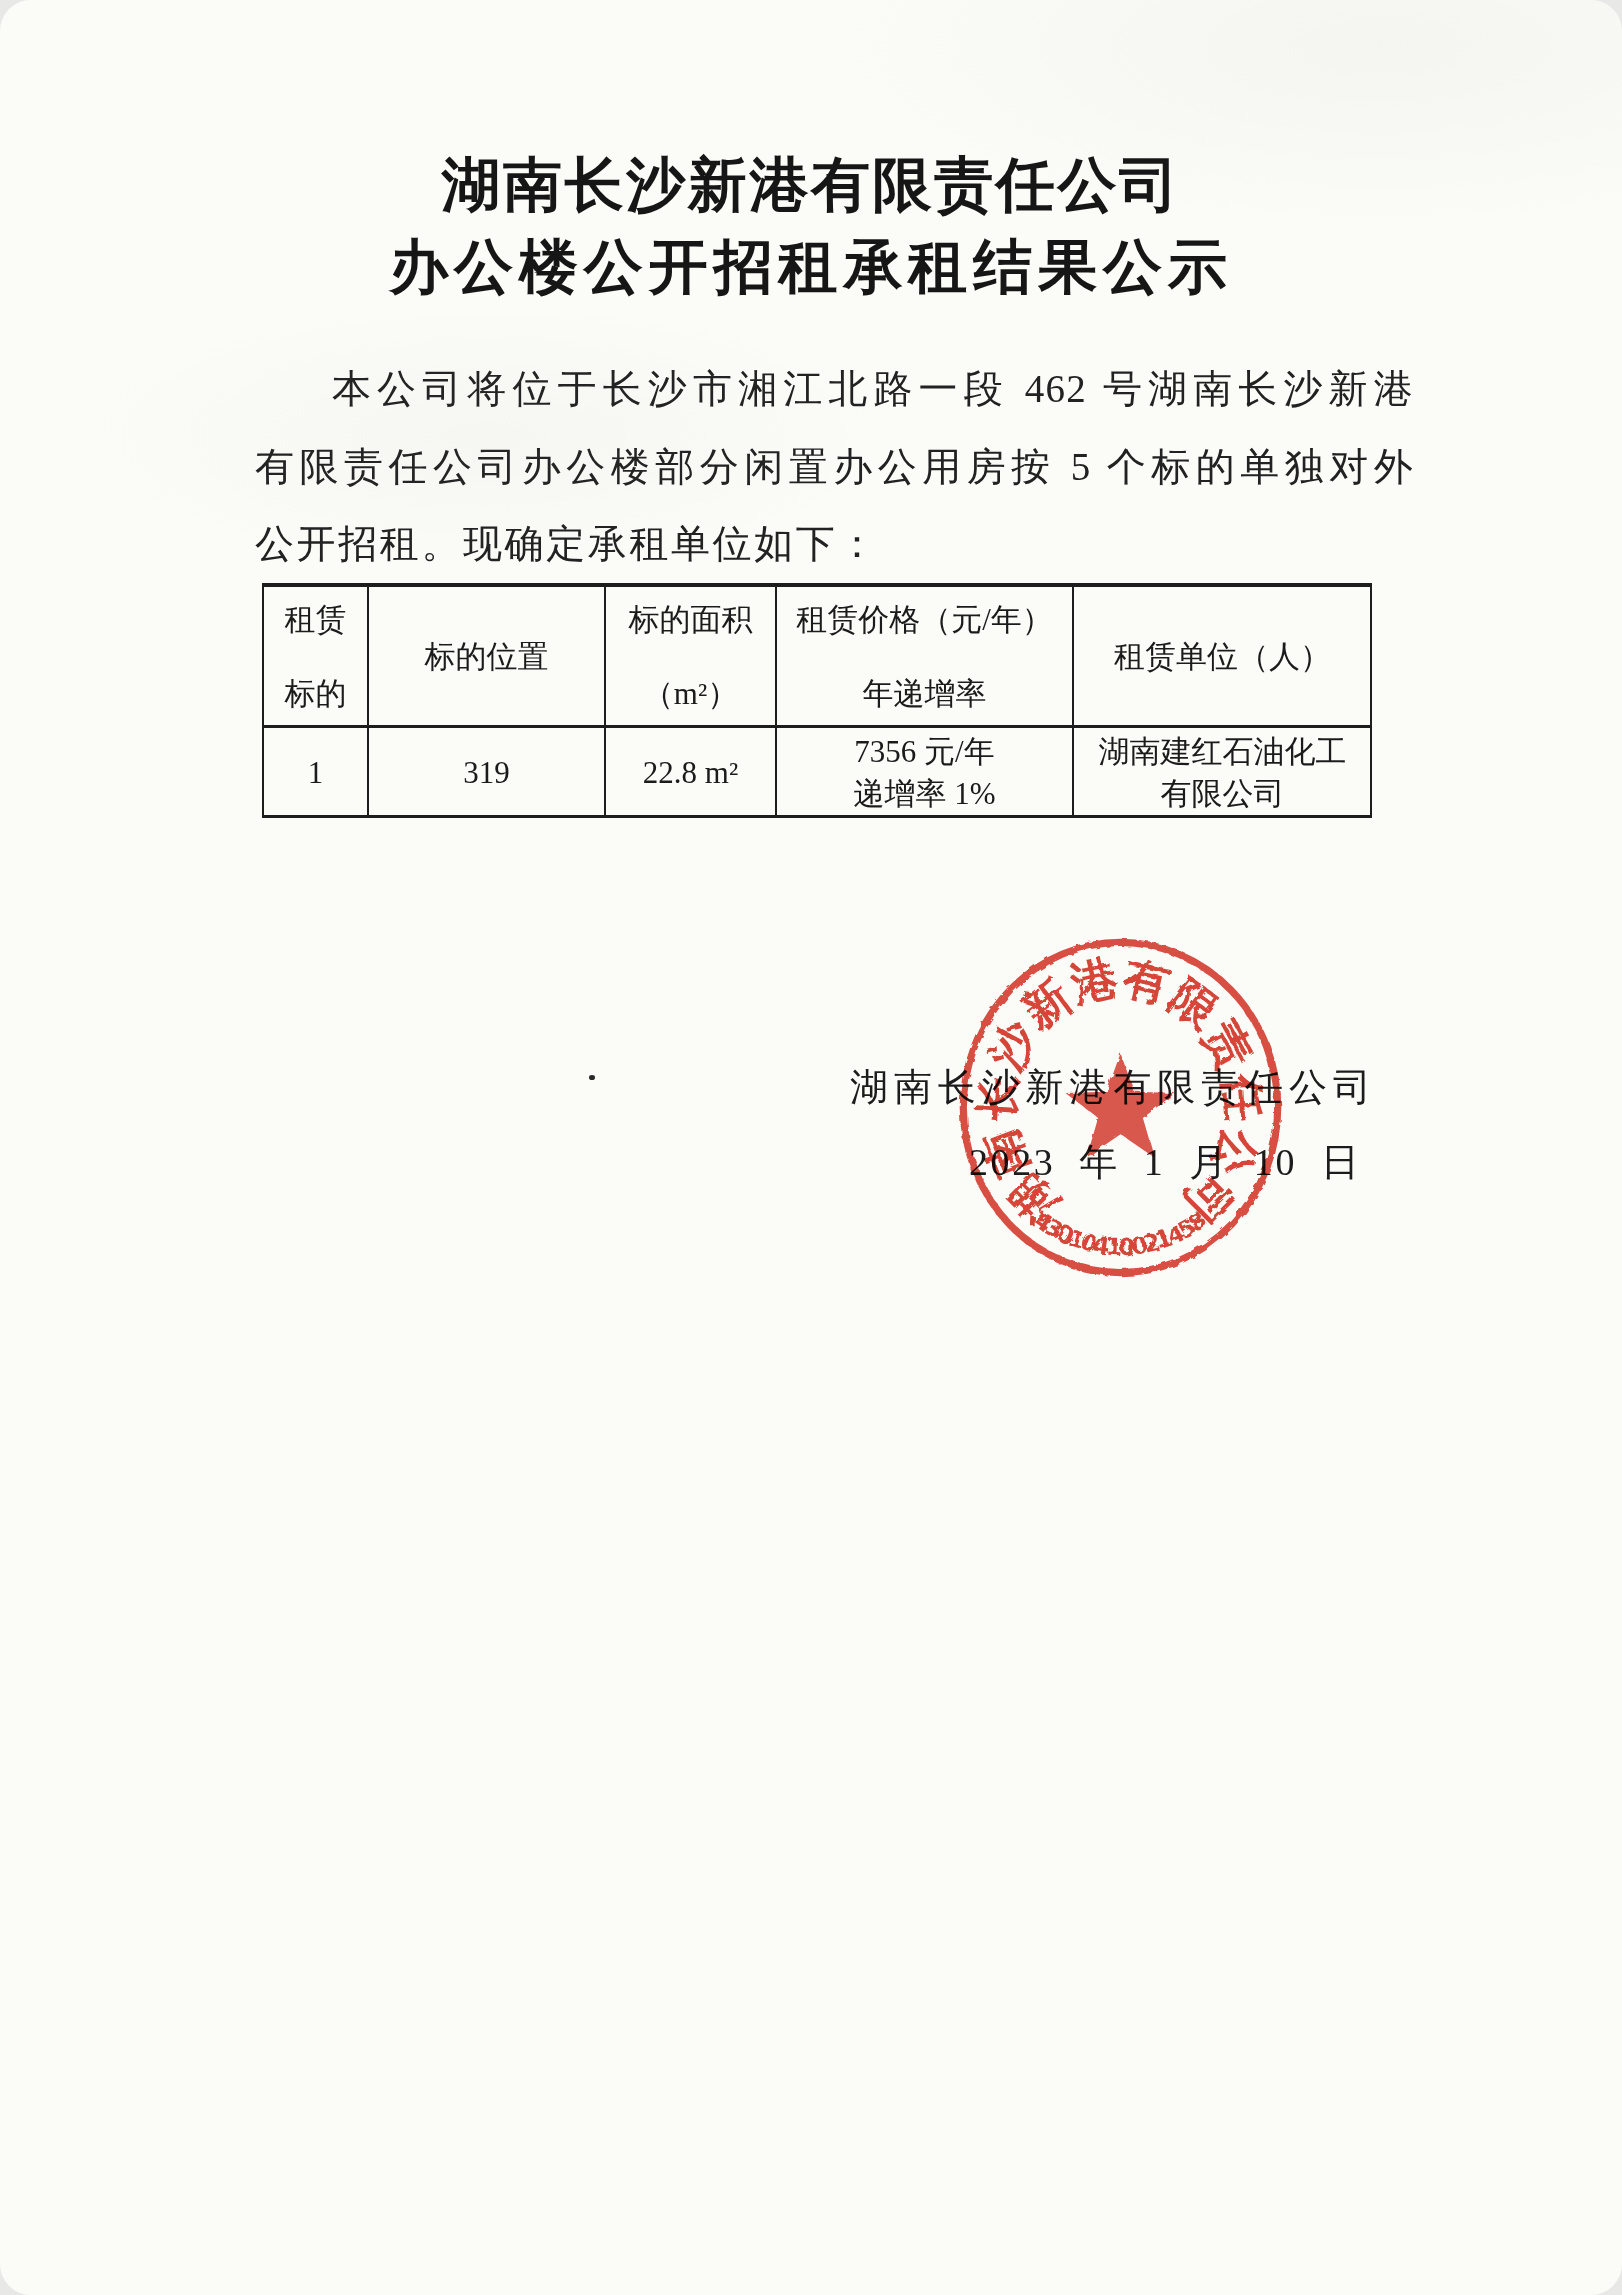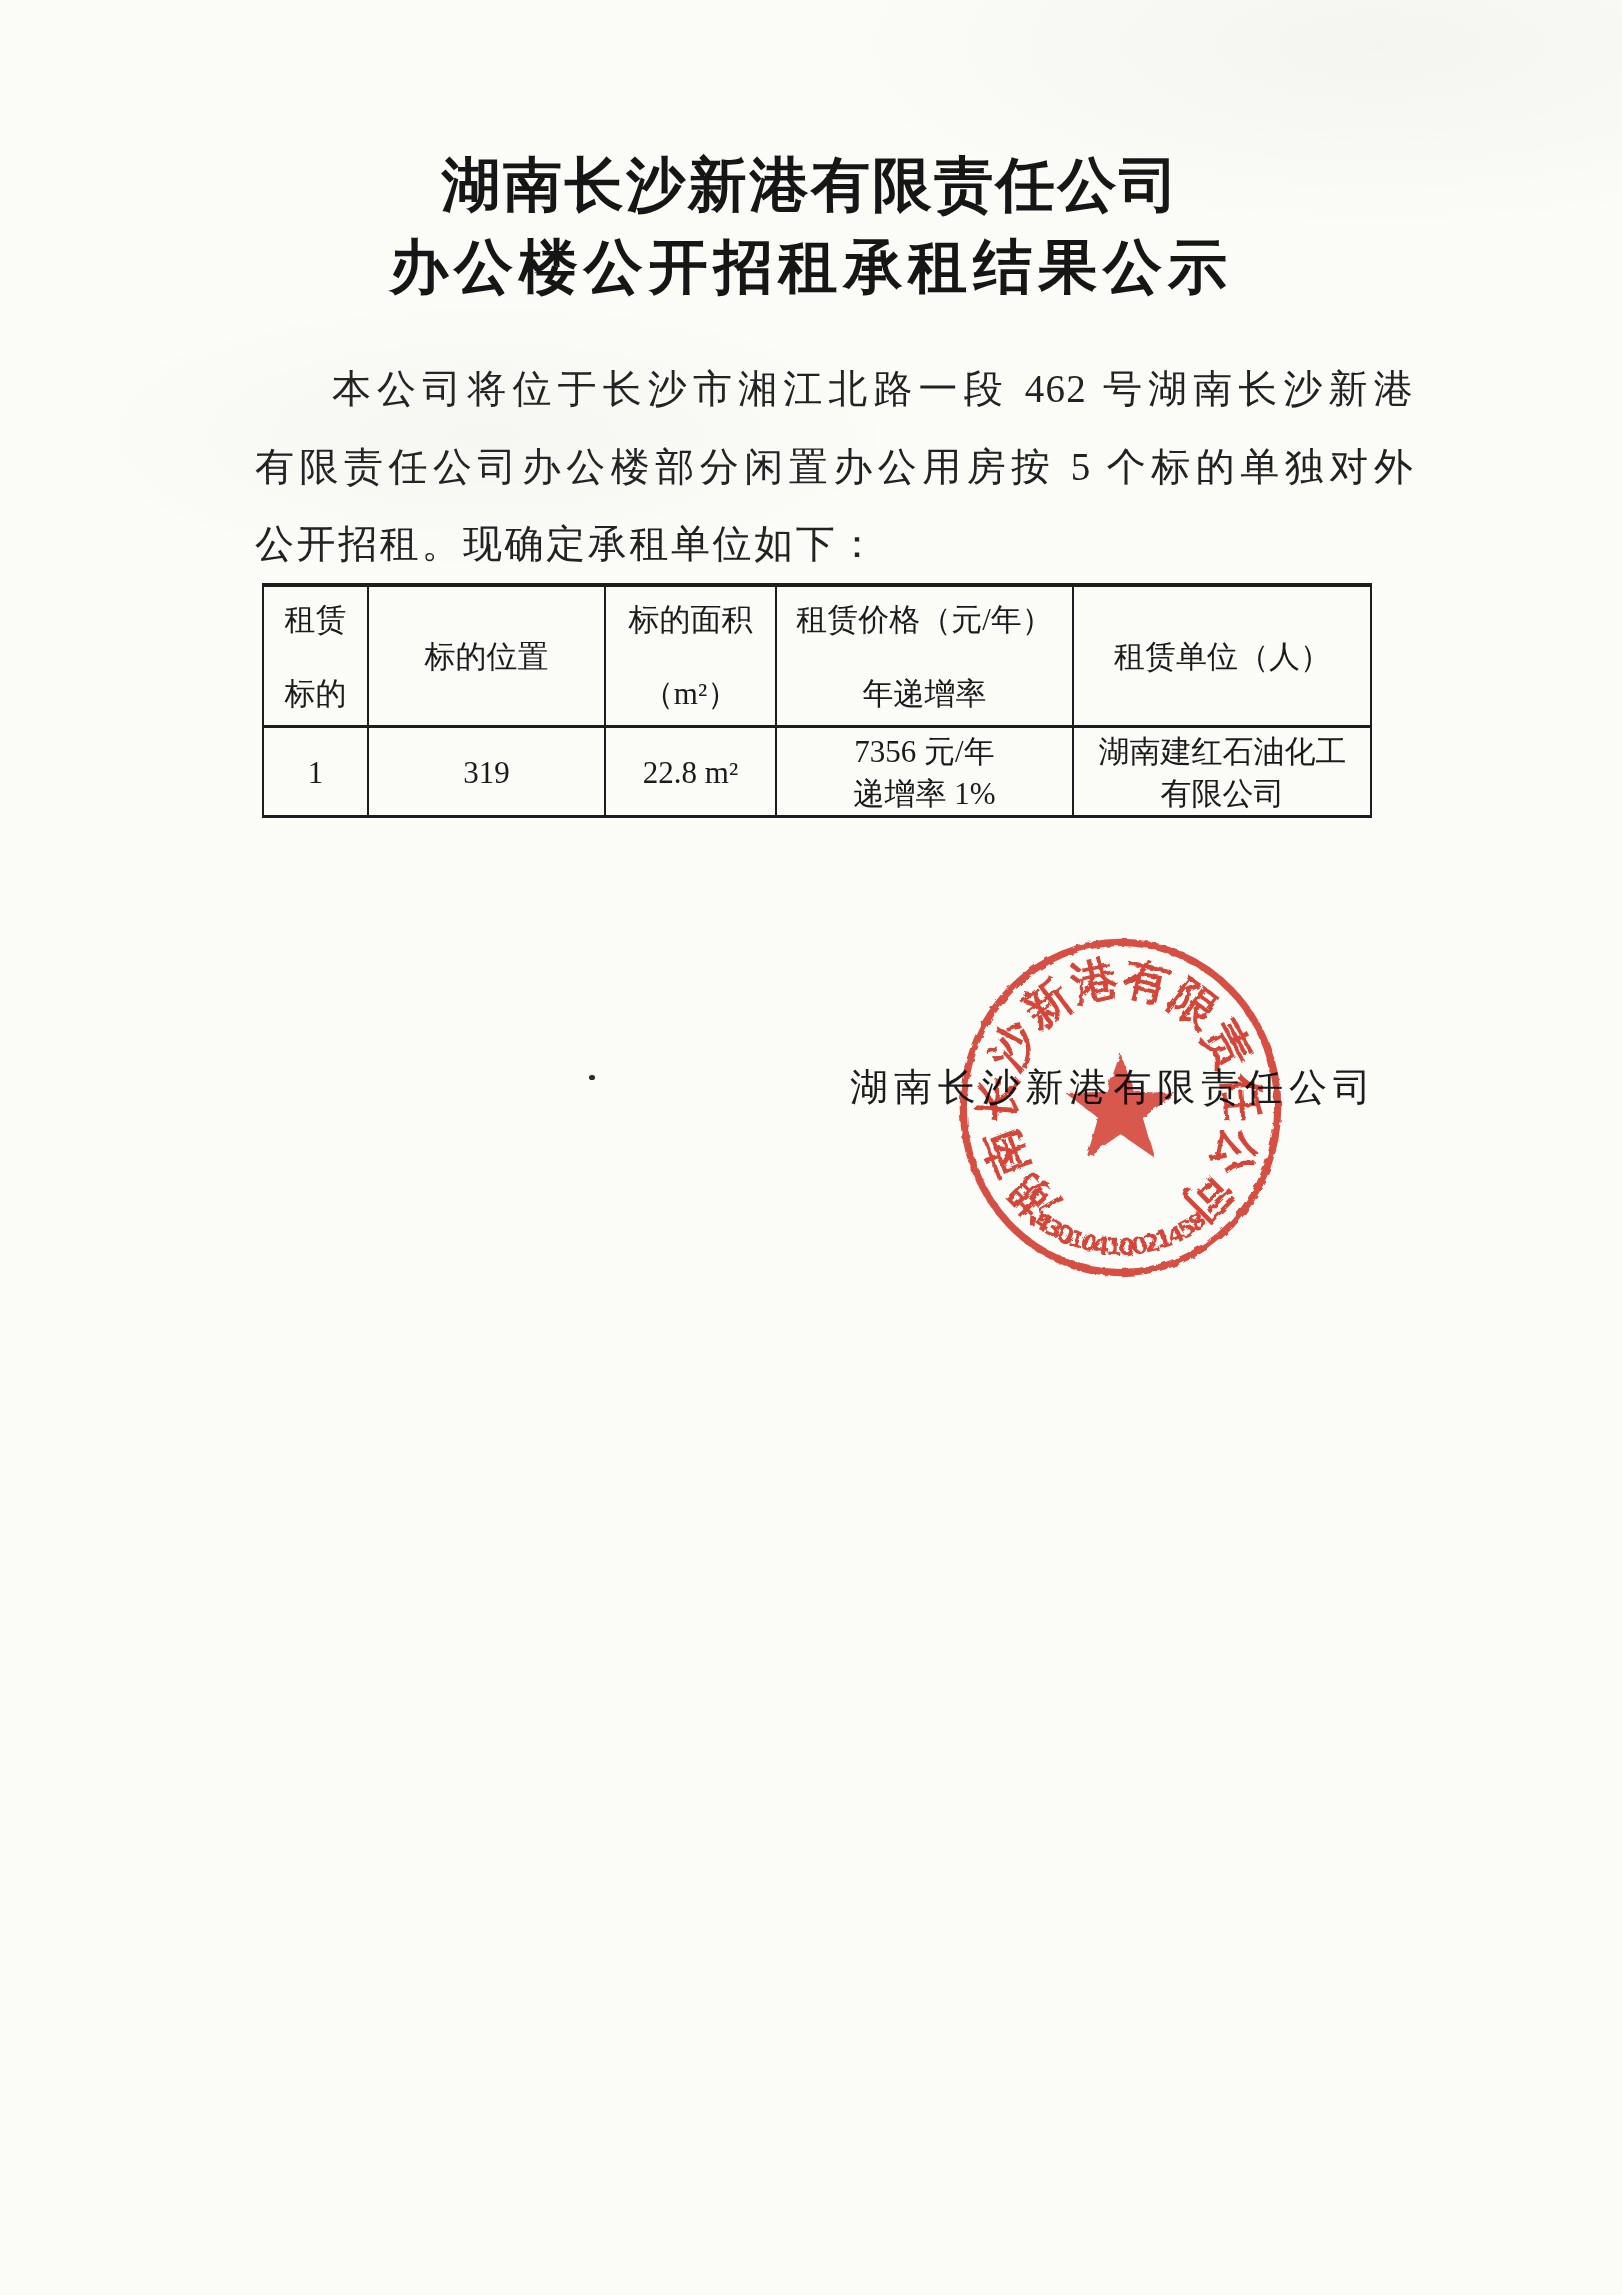--- a/index.html
+++ b/index.html
@@ -4,20 +4,21 @@
 <style>
   html,body{margin:0;padding:0;background:#e8e8e6;}
   .page{
     position:relative;
     width:1622px;height:2295px;
     margin:0 auto;
     background:#fbfbf8;
     overflow:hidden;
     font-family:"Liberation Serif","DejaVu Serif",serif;
     color:#1e1e1e;
+    border-radius:31px;
   }
   
   .page::after{
     content:"";position:absolute;inset:0;pointer-events:none;
     background:
       radial-gradient(785px 262px at 85% 2%, rgba(120,120,120,0.05), transparent 70%),
       radial-gradient(589px 196px at 30% 19%, rgba(120,120,120,0.04), transparent 70%);
   }
   .title{
     position:absolute;left:0;width:100%;
@@ -139,20 +140,21 @@
       <span class="ln">7356 元/年</span>
       <span class="ln">递增率 1%</span>
     </div>
     <div class="cell body-row">
       <span class="ln">湖南建红石油化工</span>
       <span class="ln">有限公司</span>
     </div>
   </div>
 
   <div class="signature">湖南长沙新港有限责任公司</div>
+  <div class="sign-date">2023 年 1 月 10 日</div>
 
   <div class="speck"></div>
 
   <div class="stamp">
     <svg id="stamp-svg" viewBox="0 0 600 600" xmlns="http://www.w3.org/2000/svg">
       <defs>
         <filter id="rough" x="-10%" y="-10%" width="120%" height="120%">
           <feTurbulence type="fractalNoise" baseFrequency="0.09" numOctaves="2" seed="7" result="n"></feTurbulence>
           <feDisplacementMap in="SourceGraphic" in2="n" scale="7"></feDisplacementMap>
         </filter>

